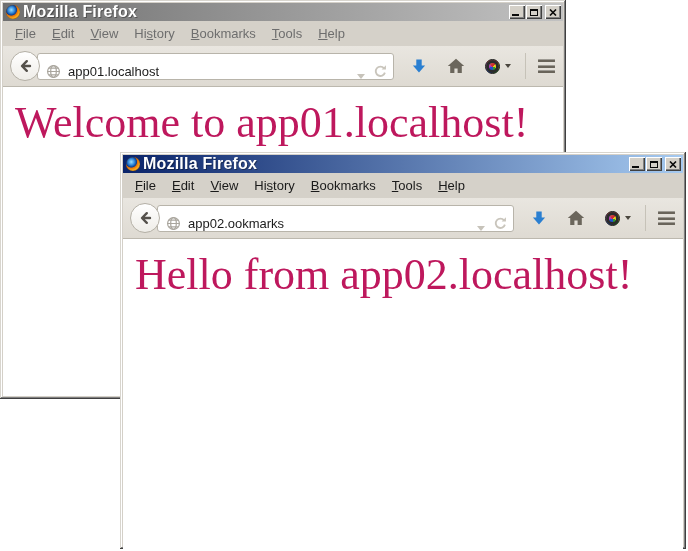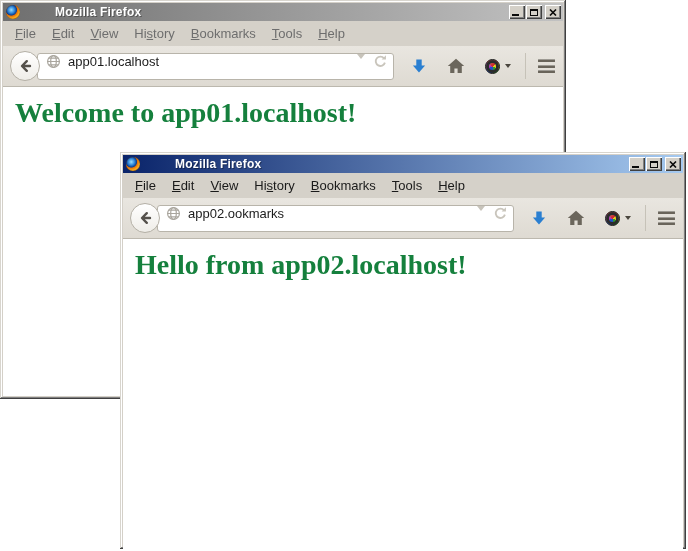--- a/index.html
+++ b/index.html
@@ -11,22 +11,22 @@
   .win2{left:120px;top:152px;width:566px;height:397px;z-index:2;}
 
   
   .titlebar{height:18px;display:flex;align-items:center;padding:0 2px 0 2px;}
   .win2 .titlebar{background:linear-gradient(to right,#0a246a,#a6caf0);}
   .win1 .titlebar{background:linear-gradient(to right,#6f6f6f,#c2c2c2);}
   .fx-icon{width:14px;height:14px;border-radius:50%;margin:0 3px 0 1px;flex:0 0 auto;
            background:radial-gradient(circle at 38% 35%,#9adfff 0%,#2f86d8 26%,#0b3f8f 42%,
                       #e57009 48%,#ffb41e 68%,#b34700 100%);
            box-shadow:inset 0 0 1px #5a2d00;}
-  .title-text{color:#ffffff;font-size:12px;font-weight:bold;letter-spacing:0.2px;
-              text-shadow:1px 1px 0 rgba(0,0,0,0.35);flex:1;white-space:nowrap;overflow:hidden;margin-left:32px;}
+  .title-text{color:#ffffff;font-size:16px;font-weight:bold;letter-spacing:0.2px;
+              text-shadow:1px 1px 0 rgba(0,0,0,0.35);flex:1;white-space:nowrap;overflow:hidden;}
   .tb-btn{width:16px;height:14px;background:#d4d0c8;flex:0 0 auto;position:relative;
           box-shadow:inset 1px 1px 0 #ffffff,inset -1px -1px 0 #404040,inset -2px -2px 0 #808080;
           display:flex;align-items:center;justify-content:center;}
   .tb-btn + .tb-btn{margin-left:1px;}
   .tb-btn.close{margin-left:3px;}
   .glyph-min{position:absolute;left:3px;bottom:3px;width:7px;height:2px;background:#0a0a0a;}
   .glyph-max{width:8px;height:7px;border:1px solid #0a0a0a;border-top-width:2px;box-sizing:border-box;}
 
   
   .menubar{height:25px;display:flex;align-items:center;background:#d5d1c9;padding-left:4px;
@@ -36,21 +36,21 @@
   .win2 .menu-item{color:#1a1a1a;}
   .mn{text-decoration:underline;}
 
   
   .navbar{height:41px;background:linear-gradient(#e9e6e0,#dedad2);border-bottom:1px solid #bcb8ae;
           box-sizing:border-box;display:flex;align-items:center;padding:0 8px 0 7px;}
   .back-btn{width:30px;height:30px;border-radius:50%;flex:0 0 auto;z-index:1;
             background:linear-gradient(#ffffff,#efede8);border:1px solid #b4b0a6;
             display:flex;align-items:center;justify-content:center;box-sizing:border-box;}
   .urlbar{flex:1;height:27px;background:#ffffff;border:1px solid #b8b4aa;border-radius:3px;
-          margin-left:-3px;display:flex;align-items:flex-start;padding:0 5px 0 8px;box-sizing:border-box;}
+          margin-left:-3px;display:flex;align-items:flex-end;padding:0 5px 0 8px;box-sizing:border-box;}
   .globe{flex:0 0 auto;margin-right:7px;display:flex;}
   .url-text{flex:1;font-size:13px;color:#1c1c1c;white-space:nowrap;overflow:hidden;}
   .drop-tri{width:0;height:0;border-left:4px solid transparent;border-right:4px solid transparent;
             border-top:5px solid #c7c3ba;margin:0 8px 0 4px;}
   .nav-icon{flex:0 0 auto;display:flex;align-items:center;justify-content:center;}
   .dl{margin-left:17px;}
   .home{margin-left:20px;}
   .cw-wrap{margin-left:20px;display:flex;align-items:center;}
   .colorwheel{width:15px;height:15px;border-radius:50%;border:1px solid #141414;box-sizing:border-box;
               background:conic-gradient(#d03030 0 55deg,#e8d020 55deg 115deg,#2f9a2f 115deg 175deg,
@@ -60,22 +60,22 @@
             border-top:4.5px solid #4a463e;margin-left:5px;}
   .vsep{width:1px;height:26px;background:#c6c2b8;margin-left:14px;flex:0 0 auto;}
   .hamburger{margin-left:12px;display:flex;flex-direction:column;justify-content:center;}
   .hamburger .bar{width:17px;height:3px;background:#69645a;border-radius:0.5px;
                   box-shadow:inset 0 1px 0 rgba(255,255,255,.35);}
   .hamburger .bar + .bar{margin-top:2.5px;}
 
   
   .content{background:#ffffff;height:309px;position:relative;overflow:hidden;}
   .win2 .content{height:348px;}
-  .content h1{margin:10px 0 0 12px;font-family:"Liberation Serif",serif;font-weight:bold;
-              font-size:28px;color:#15803d;letter-spacing:0;}
+  .content h1{margin:10px 0 0 12px;font-family:"Liberation Serif",serif;font-weight:normal;
+              font-size:44px;color:#be185d;letter-spacing:0;}
   .resize-grip{position:absolute;right:1px;bottom:1px;width:12px;height:12px;}
   .resize-grip i{position:absolute;width:2px;height:2px;background:#9a968c;box-shadow:1px 1px 0 #ffffff;}
   .g1{right:1px;bottom:1px;} .g2{right:5px;bottom:1px;} .g3{right:9px;bottom:1px;}
   .g4{right:1px;bottom:5px;} .g5{right:5px;bottom:5px;} .g6{right:1px;bottom:9px;}
 </style>
 </head>
 <body>
 
 <div class="window win1">
   <div class="titlebar">

